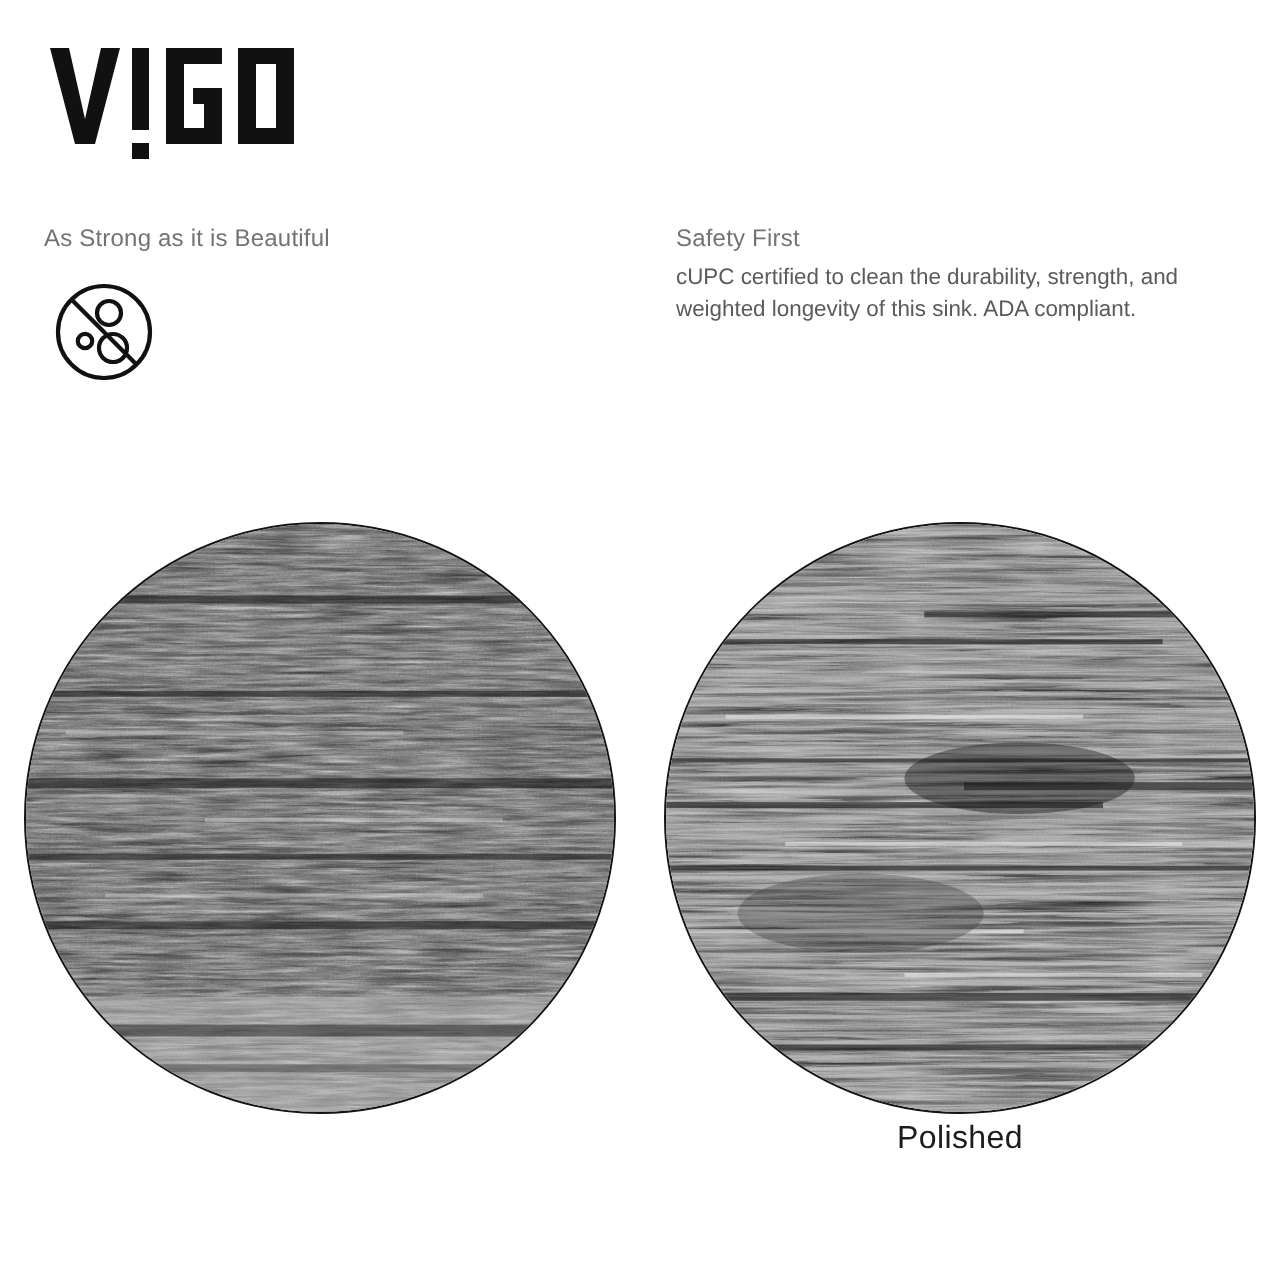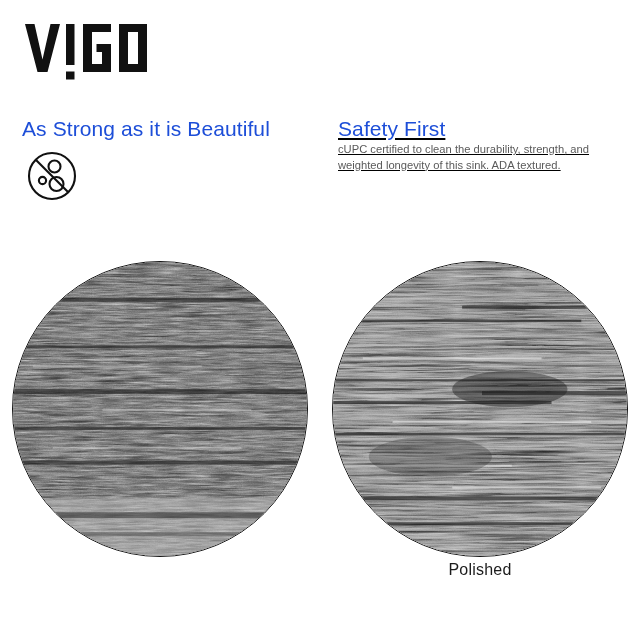--- a/index.html
+++ b/index.html
@@ -31,29 +31,29 @@
   }
   .logo svg { display: block; }
 
   
   .feature {
     position: absolute;
     top: 108px;
     width: 290px;
   }
   .feature.left  { left: 22px; }
-  .feature.right { left: 338px; text-decoration: underline; }
+  .feature.right { left: 338px; }
 
   .feature-title {
-    font-size: 21px;
+    font-size: 12px;
     font-weight: 400;
-    color: #1d4ed8;
+    color: #737373;
     letter-spacing: 0.1px;
     line-height: 22px;
-    margin: 10px 0 2px 0;
+    margin: 0 0 2px 0;
     white-space: nowrap;
   }
   .feature-body {
     font-size: 11.2px;
     font-weight: 400;
     color: #5a5a5a;
     line-height: 15.5px;
     margin: 0;
   }
   .feature-body .line { display: block; }
@@ -129,21 +129,21 @@
           <circle cx="34.5" cy="34" r="7"></circle>
         </g>
       </svg>
     </div>
   </div>
 
   <div class="feature right">
     <div class="feature-title">Safety First</div>
     <div class="feature-body">
       <span class="line">cUPC certified to clean the durability, strength, and</span>
-      <span class="line">weighted longevity of this sink. ADA textured.</span>
+      <span class="line">weighted longevity of this sink. ADA compliant.</span>
     </div>
   </div>
 
   <div class="disc-wrap left">
     <div class="disc">
       <svg viewBox="0 0 296 296" preserveAspectRatio="none" aria-hidden="true">
         <defs>
           <filter id="texInt" x="0" y="0" width="100%" height="100%">
             <feTurbulence type="fractalNoise" baseFrequency="0.035 0.55" numOctaves="5" seed="7" result="n1"></feTurbulence>
             <feColorMatrix in="n1" type="saturate" values="0" result="n1g"></feColorMatrix>

